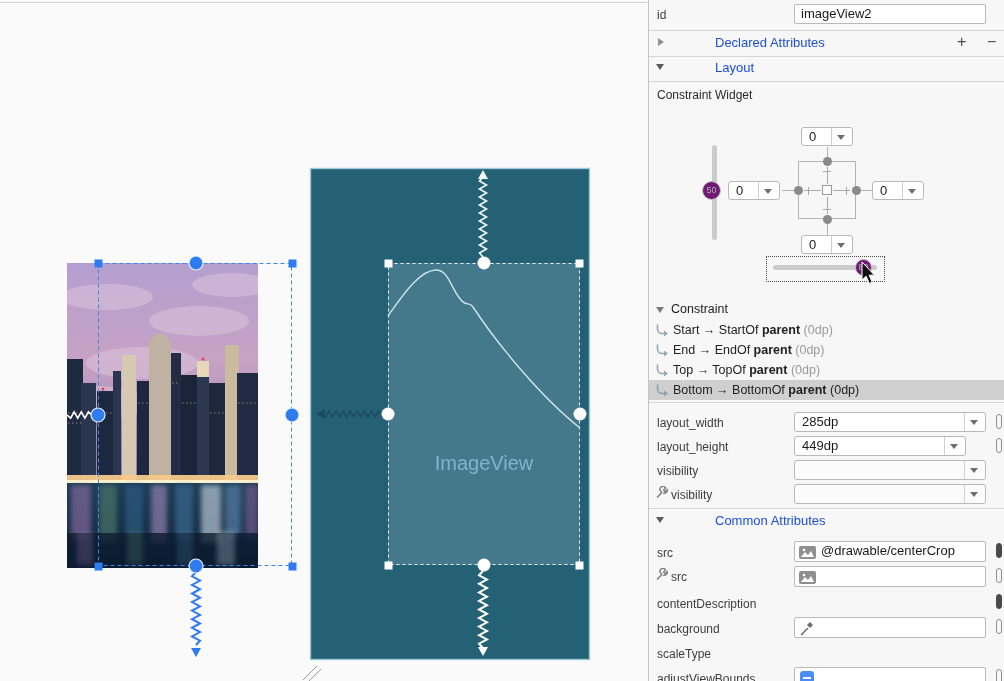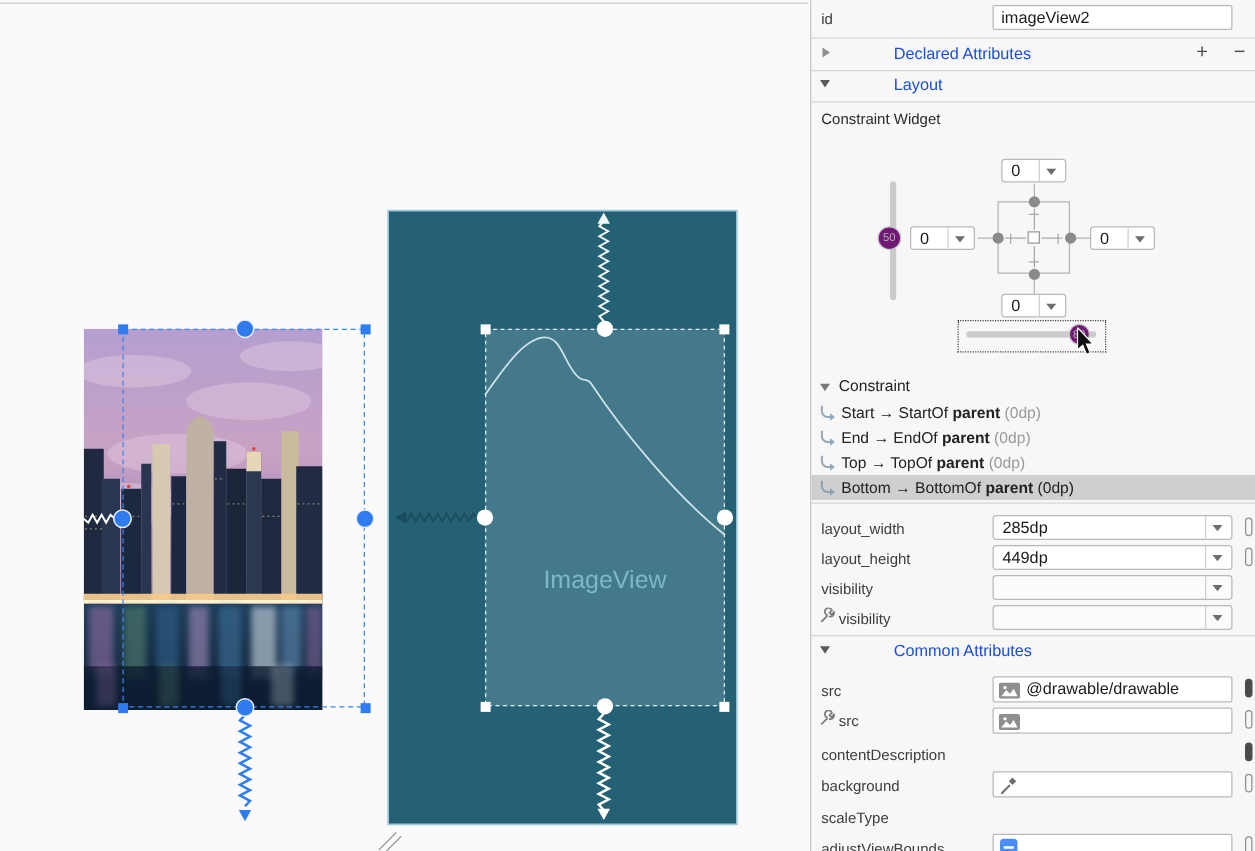--- a/index.html
+++ b/index.html
@@ -277,21 +277,21 @@
   <div class="sep" style="top:402px"></div>
 
   <div class="lbl" style="left:8px;top:416px">layout_width</div>
   <div class="combo" style="left:145px;top:412px;width:192px;height:20px">
     <span class="val">285dp</span>
         <span class="dd"></span>
   </div>
   <div class="pill outline" style="left:347px;top:414px"></div>
 
   <div class="lbl" style="left:8px;top:440px">layout_height</div>
-  <div class="combo" style="left:145px;top:436px;width:192px;height:20px">
+  <div class="combo" style="left:145px;top:436px;width:172px;height:20px">
     <span class="val">449dp</span>
         <span class="dd"></span>
   </div>
   <div class="pill outline" style="left:347px;top:438px"></div>
 
   <div class="lbl" style="left:8px;top:464px">visibility</div>
   <div class="combo" style="left:145px;top:460px;width:192px;height:20px;background:#fbfbfb">
     <span class="val"></span>
         <span class="dd"></span>
   </div>
@@ -309,21 +309,21 @@
   <span class="tri-d" style="left:7px;top:517px"></span>
   <div class="hdr" style="left:22px;top:513px">Common Attributes</div>
 
   <div class="lbl" style="left:8px;top:546px">src</div>
   <div class="tfield" style="left:145px;top:541px;width:192px;height:21px;padding-left:26px">
     <svg class="mini-icon-img" style="position:absolute;left:4px;top:4px" width="17" height="13">
       <rect x="0" y="0" width="17" height="13" rx="2" fill="#8f8f8f"></rect>
       <path d="M2,11 L6,6 L9,9 L12,5 L15,11 Z" fill="#fff"></path>
           <circle cx="5" cy="4" r="1.3" fill="#fff"></circle>
     </svg>
-    <span>@drawable/drawable</span>
+    <span>@drawable/centerCrop</span>
   </div>
   <div class="pill filled" style="left:347px;top:543px"></div>
 
   <svg class="wrench" style="left:6px;top:568px" width="13" height="13">
     <path d="M2,11.5 L7,6.5 M7.2,6.3 a3,3 0 1 1 3.4,-4.2 l-2,2 1.6,1.6 2,-2 a3,3 0 0 1 -4,3.4" fill="none" stroke="#7c7c7c" stroke-width="1.4"></path>
   </svg>
   <div class="lbl" style="left:22px;top:570px">src</div>
   <div class="tfield" style="left:145px;top:566px;width:192px;height:21px;padding-left:26px">
     <svg class="mini-icon-img" style="position:absolute;left:4px;top:4px" width="17" height="13">
       <rect x="0" y="0" width="17" height="13" rx="2" fill="#8f8f8f"></rect>

